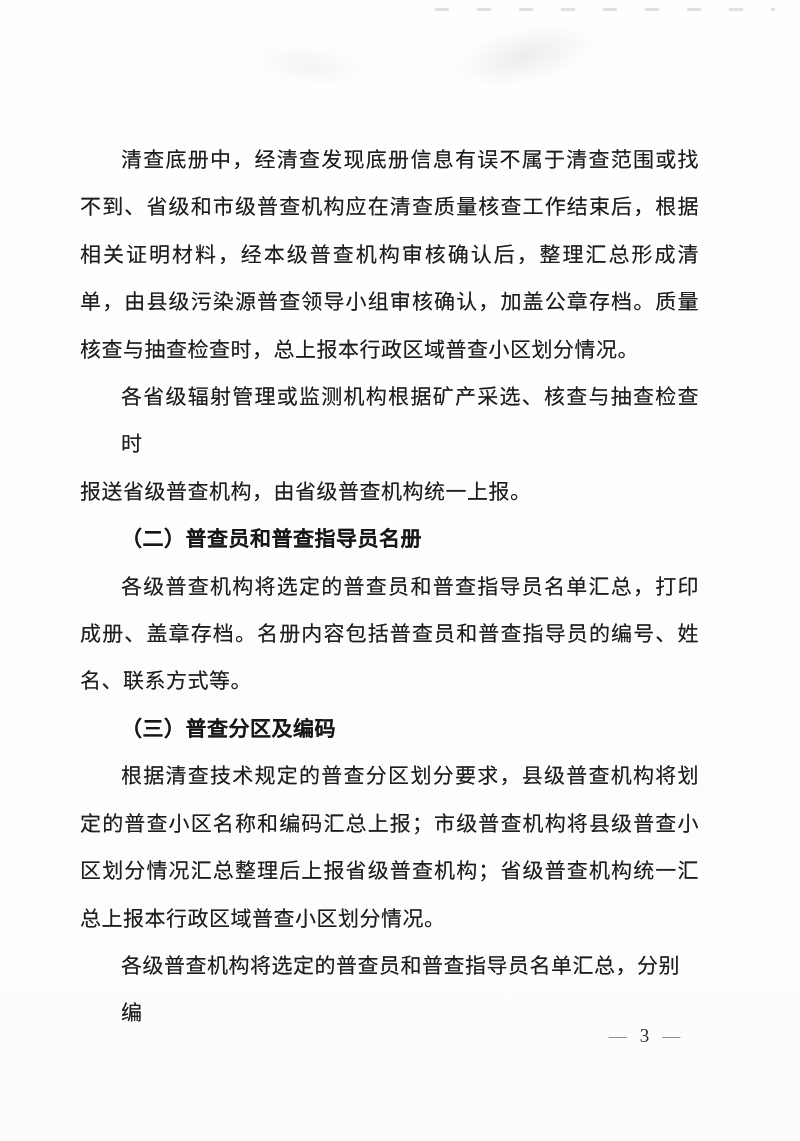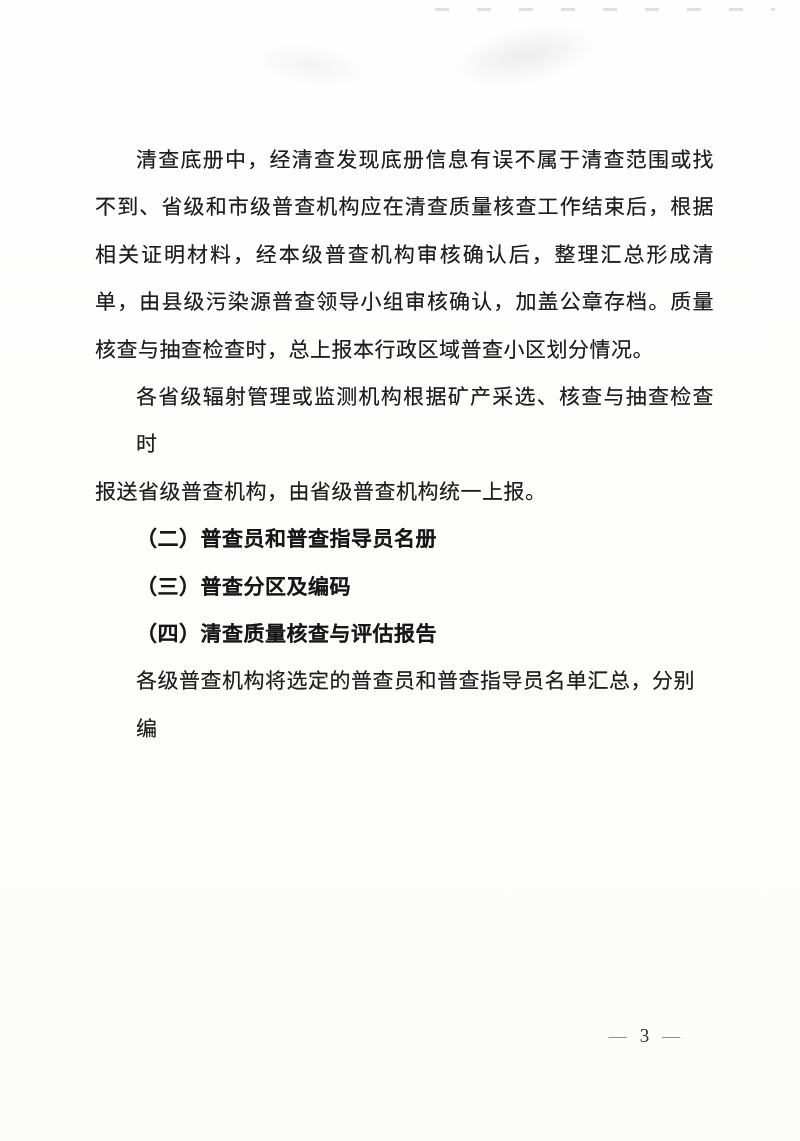--- a/index.html
+++ b/index.html
@@ -41,21 +41,21 @@
     left: 250px;
     width: 120px;
     height: 40px;
     background: radial-gradient(ellipse at center, rgba(150,150,150,0.10), rgba(150,150,150,0) 70%);
     filter: blur(4px);
     transform: rotate(8deg);
   }
   
   .doc-body {
     position: absolute;
-    left: 95px;
+    left: 80px;
     top: 137px;
     width: 619px;
   }
   .line {
     font-size: 21px;
     line-height: 47.4px;
     color: #1d1d1d;
     letter-spacing: 0.5px;
     text-shadow: 0 0 0.4px rgba(30,30,30,0.55); 
   }
@@ -110,24 +110,32 @@
         <div class="line">核查与抽查检查时，总上报本行政区域普查小区划分情况。</div>
       </div>
       <div class="block">
         <div class="line indent just">各省级辐射管理或监测机构根据矿产采选、核查与抽查检查时</div>
         <div class="line">报送省级普查机构，由省级普查机构统一上报。</div>
       </div>
       <div class="block">
         <div class="line indent heading">（二）普查员和普查指导员名册</div>
       </div>
       <div class="block">
+        <div class="line indent just">各级普查机构将选定的普查员和普查指导员名单汇总，打印</div>
+        <div class="line just">成册、盖章存档。名册内容包括普查员和普查指导员的编号、姓</div>
+        <div class="line">名、联系方式等。</div>
+      </div>
+      <div class="block">
         <div class="line indent heading">（三）普查分区及编码</div>
       </div>
       <div class="block">
-        <div class="line indent heading">（四）清查质量核查与评估报告</div>
+        <div class="line indent just">根据清查技术规定的普查分区划分要求，县级普查机构将划</div>
+        <div class="line just">定的普查小区名称和编码汇总上报；市级普查机构将县级普查小</div>
+        <div class="line just">区划分情况汇总整理后上报省级普查机构；省级普查机构统一汇</div>
+        <div class="line">总上报本行政区域普查小区划分情况。</div>
       </div>
       <div class="block">
         <div class="line indent">各级普查机构将选定的普查员和普查指导员名单汇总，分别编</div>
       </div>
     </div>
 
   <div class="page-number">
     <span class="dash">—</span>
     <span class="num">3</span>
     <span class="dash">—</span>

